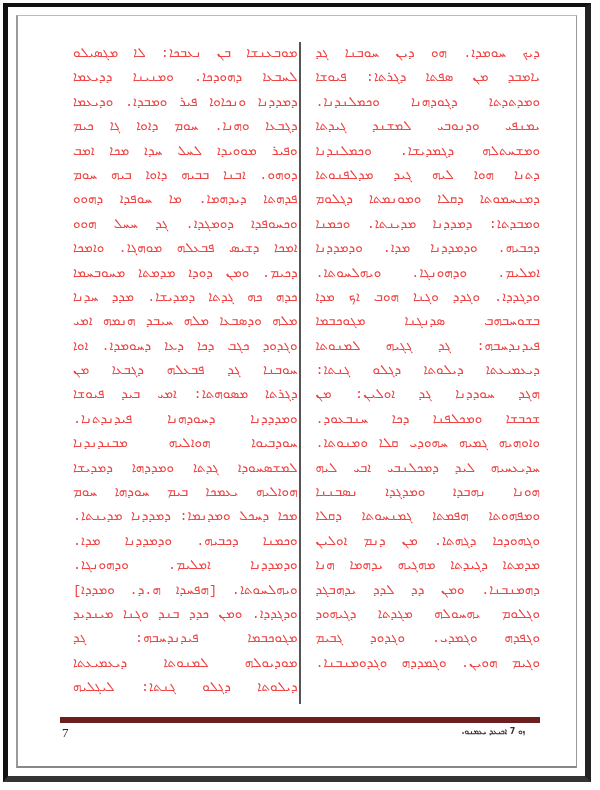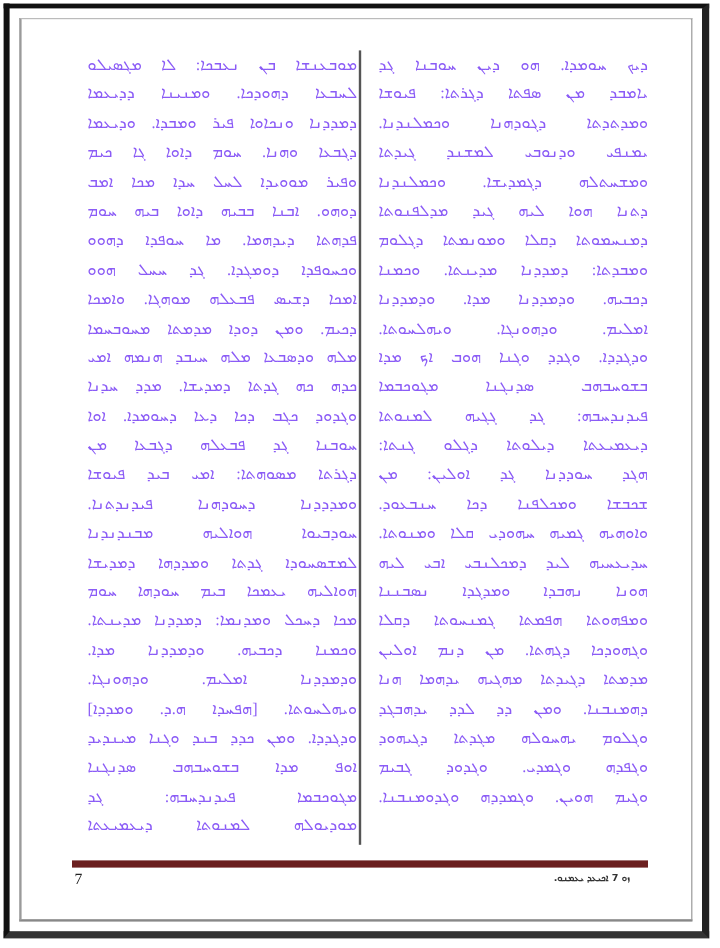--- a/index.html
+++ b/index.html
@@ -17,22 +17,22 @@
       position: absolute; left: 8px; top: 8px; right: 8px; bottom: 8px;
       border-left: 2px solid #9a9a9a; border-top: 1px solid #bbb;
       border-right: 1px solid #999; border-bottom: 2px solid #888;
     }
     .columns {
       position: absolute; left: 60px; top: 42px; width: 480px; height: 662px;
       display: flex; flex-direction: row-reverse;
     }
     .col {
       width: 238px; height: 100%; direction: rtl; text-align: justify;
-      font-family: Liberation Serif, serif; font-size: 13.5px; line-height: 24.4px;
-      color: #8b5cf6; letter-spacing: 0.5px; overflow: hidden; margin-left: 13px;
+      font-family: Liberation Mono, monospace; font-size: 13.5px; line-height: 24.4px;
+      color: #ef4444; letter-spacing: 0.5px; overflow: hidden; margin-left: 13px;
     }
     .col .line {
       display: block; height: 24.4px; white-space: nowrap; overflow: hidden;
       text-align-last: justify;
     }
     .divider {
       width: 3px; height: 100%; background: #555; margin: 0 1px;
     }
     .footer-bar {
       position: absolute; left: 60px; top: 717px; width: 480px; height: 6px;
@@ -88,35 +88,34 @@
       <span class="line">ܡܘܒܥܢܫܐ ܒܢ ܢܥܒܟܐ: ܠܐ ܡܓܣܝܠܘ</span>
       <span class="line">ܠܚܒܥܐ ܕܗܘܕܟܐ. ܘܡܢܝܢܐ ܕܕܝܥܡܐ</span>
       <span class="line">ܕܡܕܕܢܐ ܘܢܟܐܘܐ ܦܝܪ ܘܡܒܕܐ. ܘܕܝܥܡܐ</span>
       <span class="line">ܕܓܒܥܐ ܘܗܢܐ. ܚܘܡ ܕܐܘܐ ܓܐ ܟܝܡ</span>
       <span class="line">ܘܦܝܪ ܡܘܘܝܕܐ ܠܚܠ ܚܕܐ ܡܟܐ ܐܡܒ</span>
       <span class="line">ܕܘܗܘ. ܐܒܢܐ ܒܒܝܗ ܕܐܘܐ ܒܝܗ ܚܘܡ</span>
       <span class="line">ܦܕܗܬܐ ܕܝܕܗܡܐ. ܡܐ ܚܘܦܕܐ ܕܗܘܘ</span>
       <span class="line">ܘܟܚܘܦܕܐ ܕܘܡܓܕܐ. ܓܕ ܚܚܠ ܗܘܘ</span>
       <span class="line">ܐܡܟܐ ܕܫܝܣ ܦܒܥܠܗ ܡܘܗܓܐ. ܘܐܡܟܐ</span>
       <span class="line">ܕܟܝܡ. ܘܡܢ ܕܘܕܐ ܡܕܡܬܐ ܡܚܘܒܚܡܐ</span>
+      <span class="line">ܟܕܗ ܟܗ ܓܕܬܐ ܕܡܕܝܫܐ. ܡܕܕ ܚܕܢܐ</span>
       <span class="line">ܡܠܗ ܘܕܣܒܥܐ ܡܠܗ ܚܝܒܕ ܗܢܡܗ ܐܡܝ</span>
-      <span class="line">ܟܕܗ ܟܗ ܓܕܬܐ ܕܡܕܝܫܐ. ܡܕܕ ܚܕܢܐ</span>
       <span class="line">ܘܓܕܘܕ ܟܓܒ ܕܟܐ ܕܥܐ ܕܚܘܡܕܐ. ܐܘܐ</span>
       <span class="line">ܚܘܒܢܐ ܓܕ ܦܒܥܠܗ ܕܓܒܥܐ ܡܢ</span>
       <span class="line">ܕܓܪܬܐ ܡܣܘܗܬܐ: ܐܡܝ ܒܝܕ ܦܝܘܫܐ</span>
       <span class="line">ܘܡܕܕܕܢܐ ܕܚܘܕܗܢܐ ܦܝܕܢܕܬܢܐ.</span>
       <span class="line">ܚܘܕܒܝܘܐ ܗܘܐܠܝܗ ܡܒܢܕܢܕܢܐ</span>
       <span class="line">ܠܡܫܣܚܘܕܐ ܓܕܬܐ ܘܡܕܕܗܐ ܕܡܕܝܫܐ</span>
       <span class="line">ܗܘܐܠܝܗ ܝܥܡܟܐ ܒܝܡ ܚܘܕܗܐ ܚܘܡ</span>
       <span class="line">ܡܟܐ ܕܚܟܠ ܘܡܕܢܡܐ: ܕܡܕܕܢܐ ܡܕܝܢܬܐ.</span>
       <span class="line">ܘܟܡܢܐ ܕܟܒܝܗ. ܘܕܡܕܕܢܐ ܡܕܐ.</span>
       <span class="line">ܘܕܡܕܕܢܐ ܐܡܠܝܡ. ܘܕܗܘܢܓܐ.</span>
       <span class="line">ܘܝܗܠܚܘܬܐ. [ܗܦܚܕܐ ܗ.ܕ. ܘܡܕܕܐ]</span>
       <span class="line">ܘܕܓܕܕܐ. ܘܡܢ ܟܕܕ ܒܢܕ ܘܓܢܐ ܡܝܢܕܝܕ</span>
-      <span class="line">ܐܘܦ ܡܕܐ ܒܫܘܚܒܗܒ ܣܕܢܓܢܐ</span>
       <span class="line">ܡܓܘܟܒܡܐ ܦܝܕܢܕܚܒܗ: ܓܕ</span>
       <span class="line">ܡܘܕܝܘܠܗ ܠܡܢܘܬܐ ܕܝܥܡܝܥܬܐ</span>
       <span class="line">ܕܝܠܘܬܐ ܕܓܠܘ ܓܢܬܐ: ܠܝܓܠܝܗ</span>
     </div>
 </div>
 
 <div class="footer-bar"></div>
 <div class="page-number">7</div>
 <div class="running-footer">ܙܘ 7 ܐܟܝܥܕ ܝܥܡܢܘ.</div>
 

